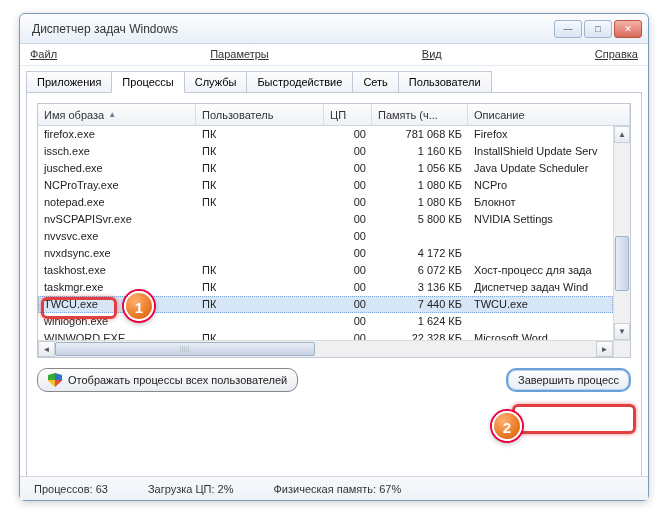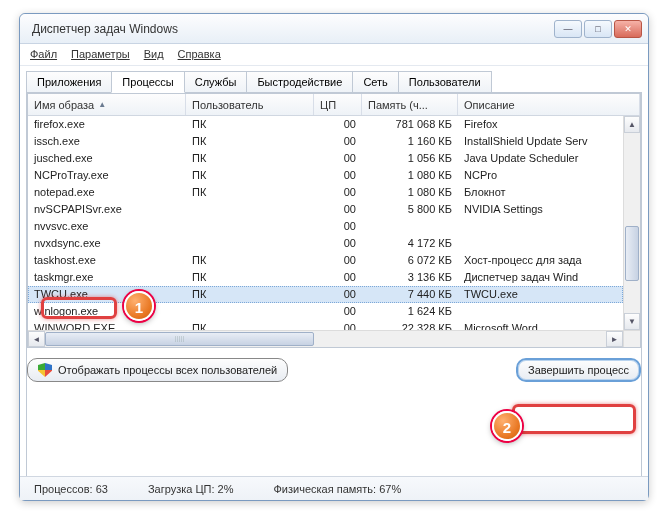--- a/index.html
+++ b/index.html
@@ -3,27 +3,27 @@
 <meta charset="utf-8">
 <style>
 * { box-sizing: border-box; margin: 0; padding: 0; }
 body { font-family: Tahoma, "Segoe UI", sans-serif; font-size: 11px; background: #fff; width: 664px; height: 522px; position: relative; overflow: hidden; }
 .outer { position: absolute; left: 19px; top: 13px; width: 630px; height: 488px; border: 1px solid #7a9ac0; border-radius: 6px; background: #fff; box-shadow: 0 2px 8px rgba(0,0,0,.2); }
 .titlebar { height: 30px; background: linear-gradient(#fdfdfe,#e8eff7); border-bottom: 1px solid #c8d4e3; display: flex; align-items: center; padding: 0 6px 0 12px; border-radius: 6px 6px 0 0; }
 .titlebar .title { flex: 1; color: #333; font-size: 12px; }
 .winbtns { display: flex; gap: 2px; }
 .winbtn { width: 28px; height: 18px; border: 1px solid #9fb3cc; border-radius: 3px; background: linear-gradient(#f5f9fd,#d9e6f5); position: relative; font-size: 9px; line-height: 16px; text-align: center; color: #445; cursor: default; }
 .winbtn.close { background: linear-gradient(#f6b2a8,#d86b5b); color: #fff; border-color: #b85545; }
-.menubar { height: 22px; padding: 4px 10px 0 10px; display: flex; gap: 14px; border-bottom: 1px solid #e4e9f0; }
+.menubar { height: 22px; padding: 4px 10px 0 10px; display: flex; gap: 14px; border-bottom: 1px solid #e4e9f0; justify-content: space-between; }
 .menuitem { color: #333; cursor: default; }
 .menuitem .ul { text-decoration: underline; }
 .tabbar { padding: 4px 6px 0 6px; display: flex; }
 .tab { padding: 4px 10px; border: 1px solid #c0c9d5; border-bottom: none; background: linear-gradient(#fdfdfd,#eef2f7); margin-right: -1px; cursor: default; position: relative; top: 1px; }
 .tab.active { background: #fff; z-index: 2; border-bottom: 1px solid #fff; }
-.tabpane { margin: 0 6px 12px 6px; border: 1px solid #c0c9d5; background: #fff; height: 397px; position: relative; }
+.tabpane { margin: 0 6px 12px 6px; border: 1px solid #c0c9d5; background: #fff; padding: 10px; height: 397px; position: relative; }
 .table-wrap { border: 1px solid #c0c9d5; height: 255px; background: #fff; position: relative; }
 .thead { display: flex; background: linear-gradient(#fdfdfd,#eef2f7); border-bottom: 1px solid #d0d7e1; height: 22px; }
 .th { border-right: 1px solid #d8dee8; padding: 4px 6px; font-weight: normal; color: #333; display: flex; align-items: center; gap: 4px; overflow: hidden; white-space: nowrap; }
 .sortarrow { font-size: 8px; color: #6a7a90; }
 .tbody-outer { position: absolute; top: 22px; bottom: 17px; left: 0; right: 17px; overflow: hidden; }
 .tbody { }
 .tr { display: flex; height: 17px; line-height: 17px; }
 .tr.selected { background: #d6e6f7; outline: 1px dotted #7ca8d8; outline-offset: -1px; }
 .td { padding: 0 6px; overflow: hidden; white-space: nowrap; text-overflow: clip; color: #222; }
 .col0 { width: 158px; } .col1 { width: 128px; } .col2 { width: 48px; text-align: right; } .col3 { width: 96px; text-align: right; } .col4 { flex: 1; }

